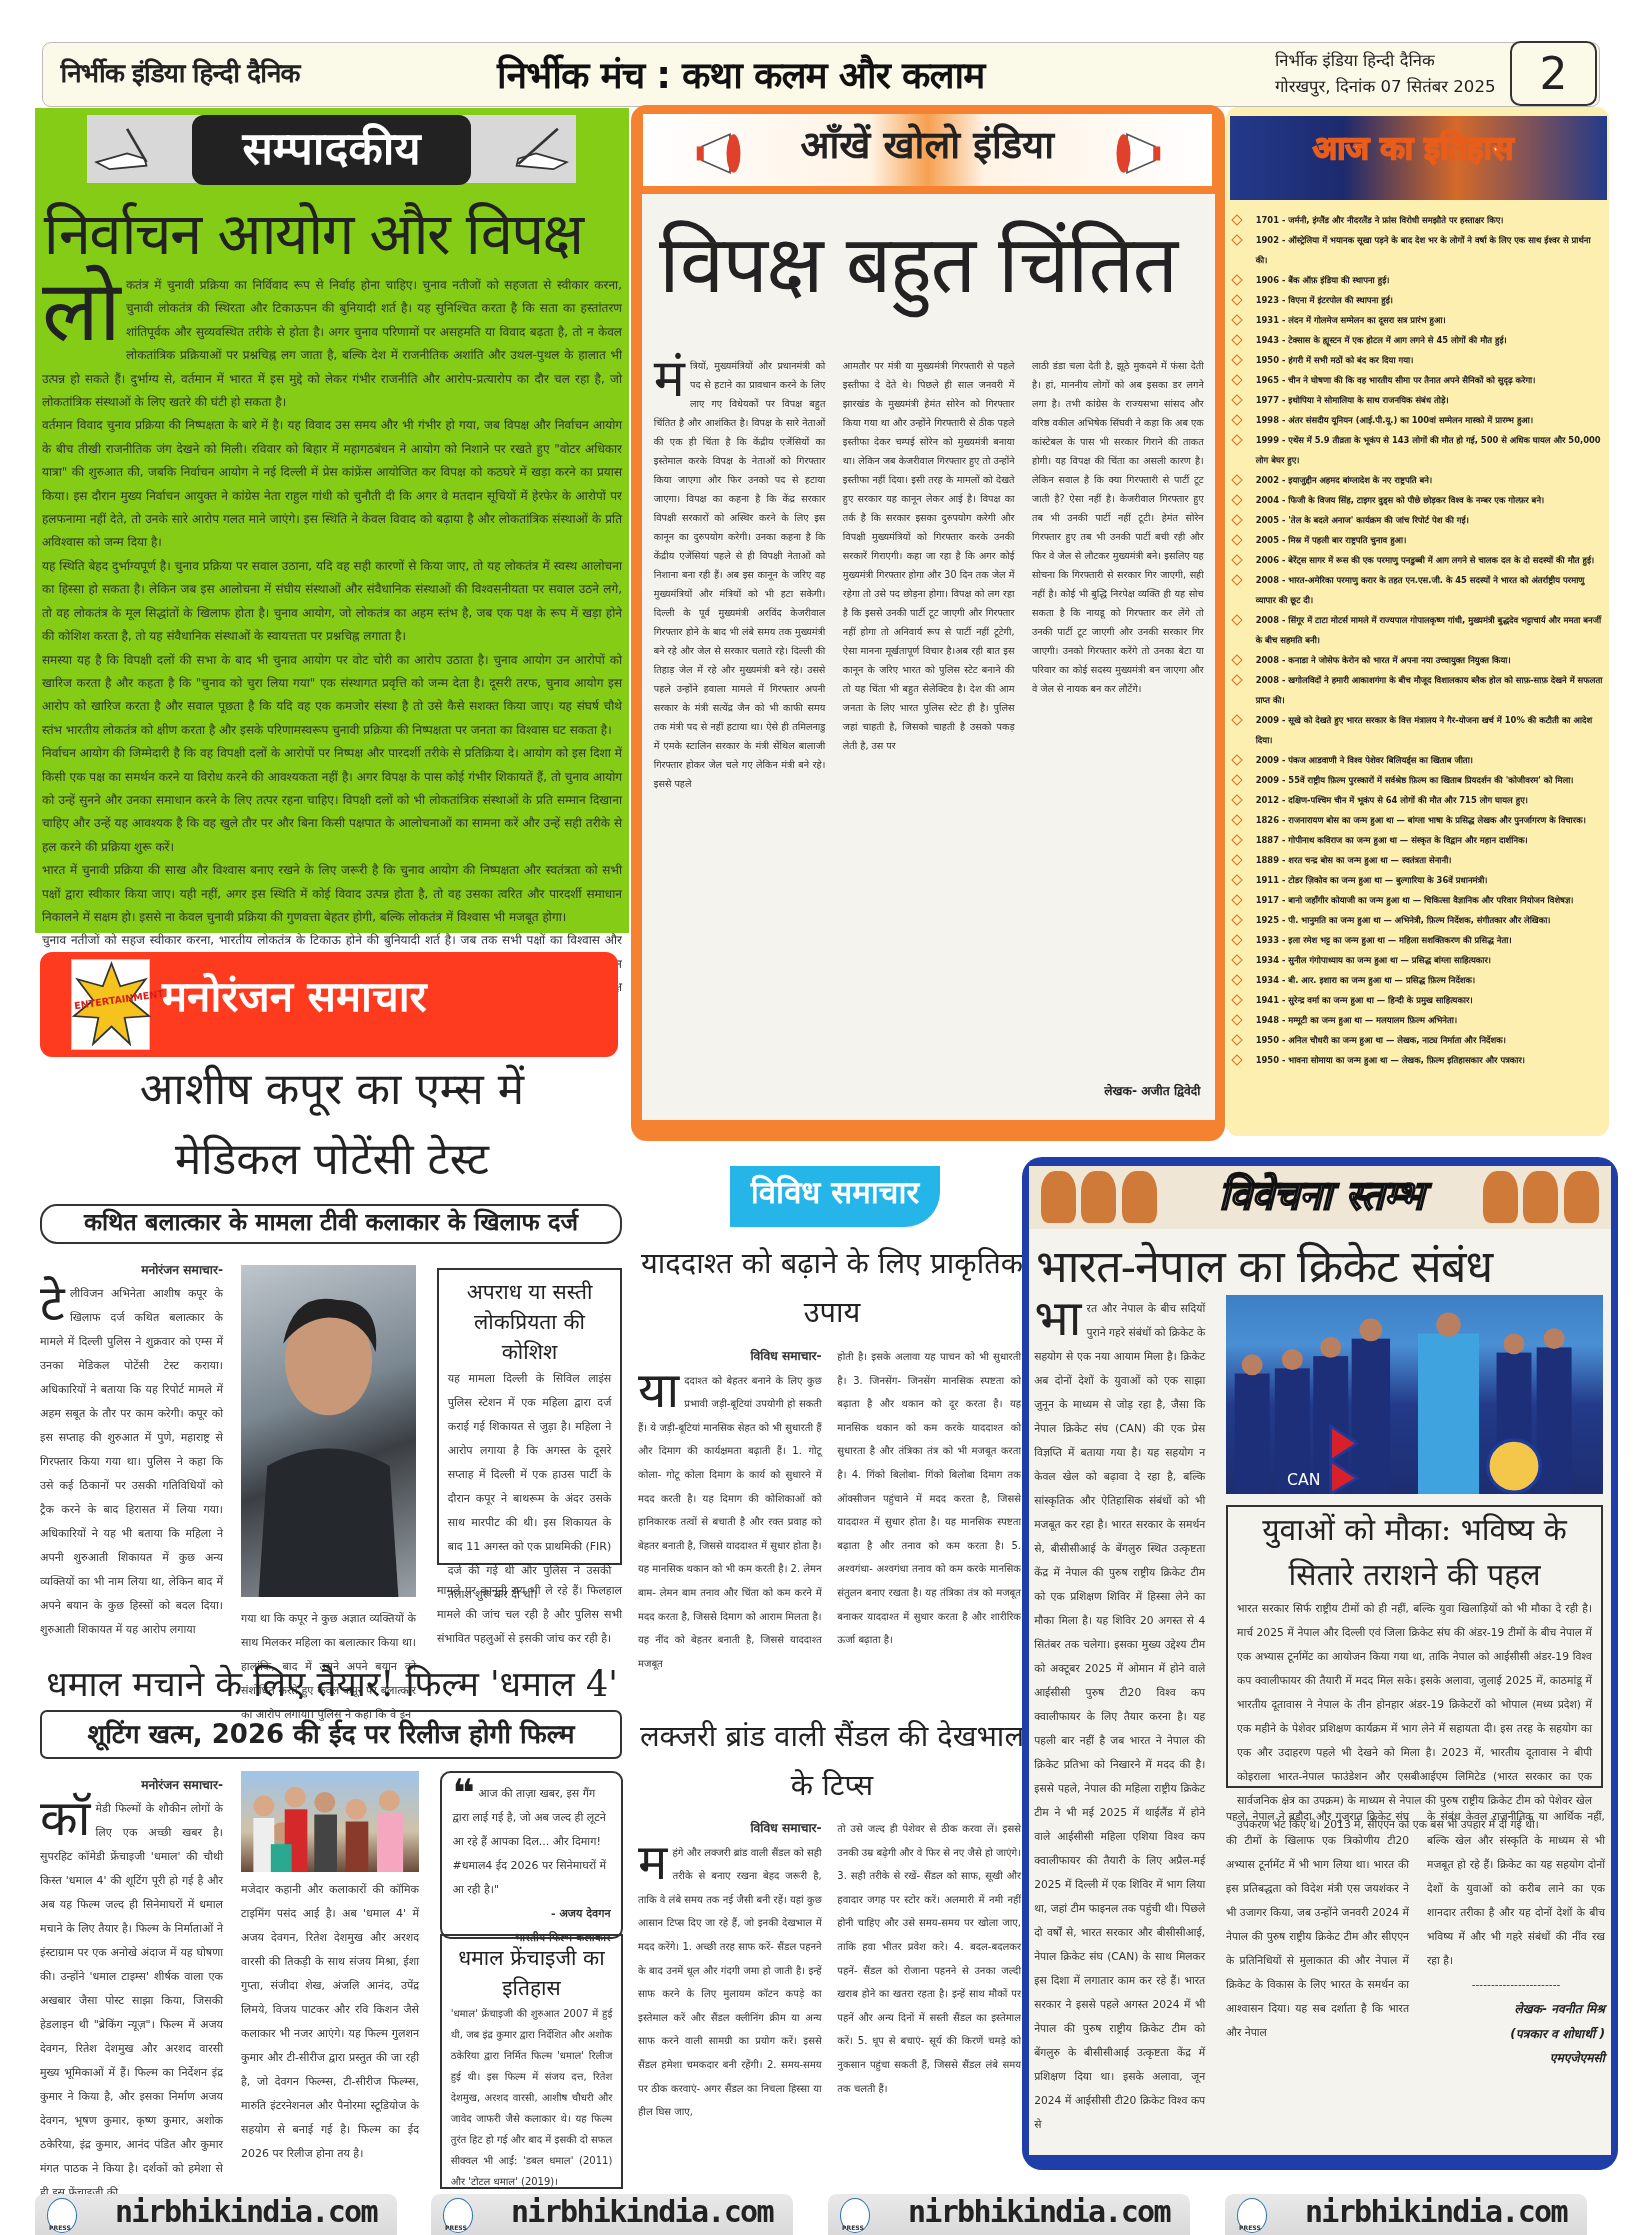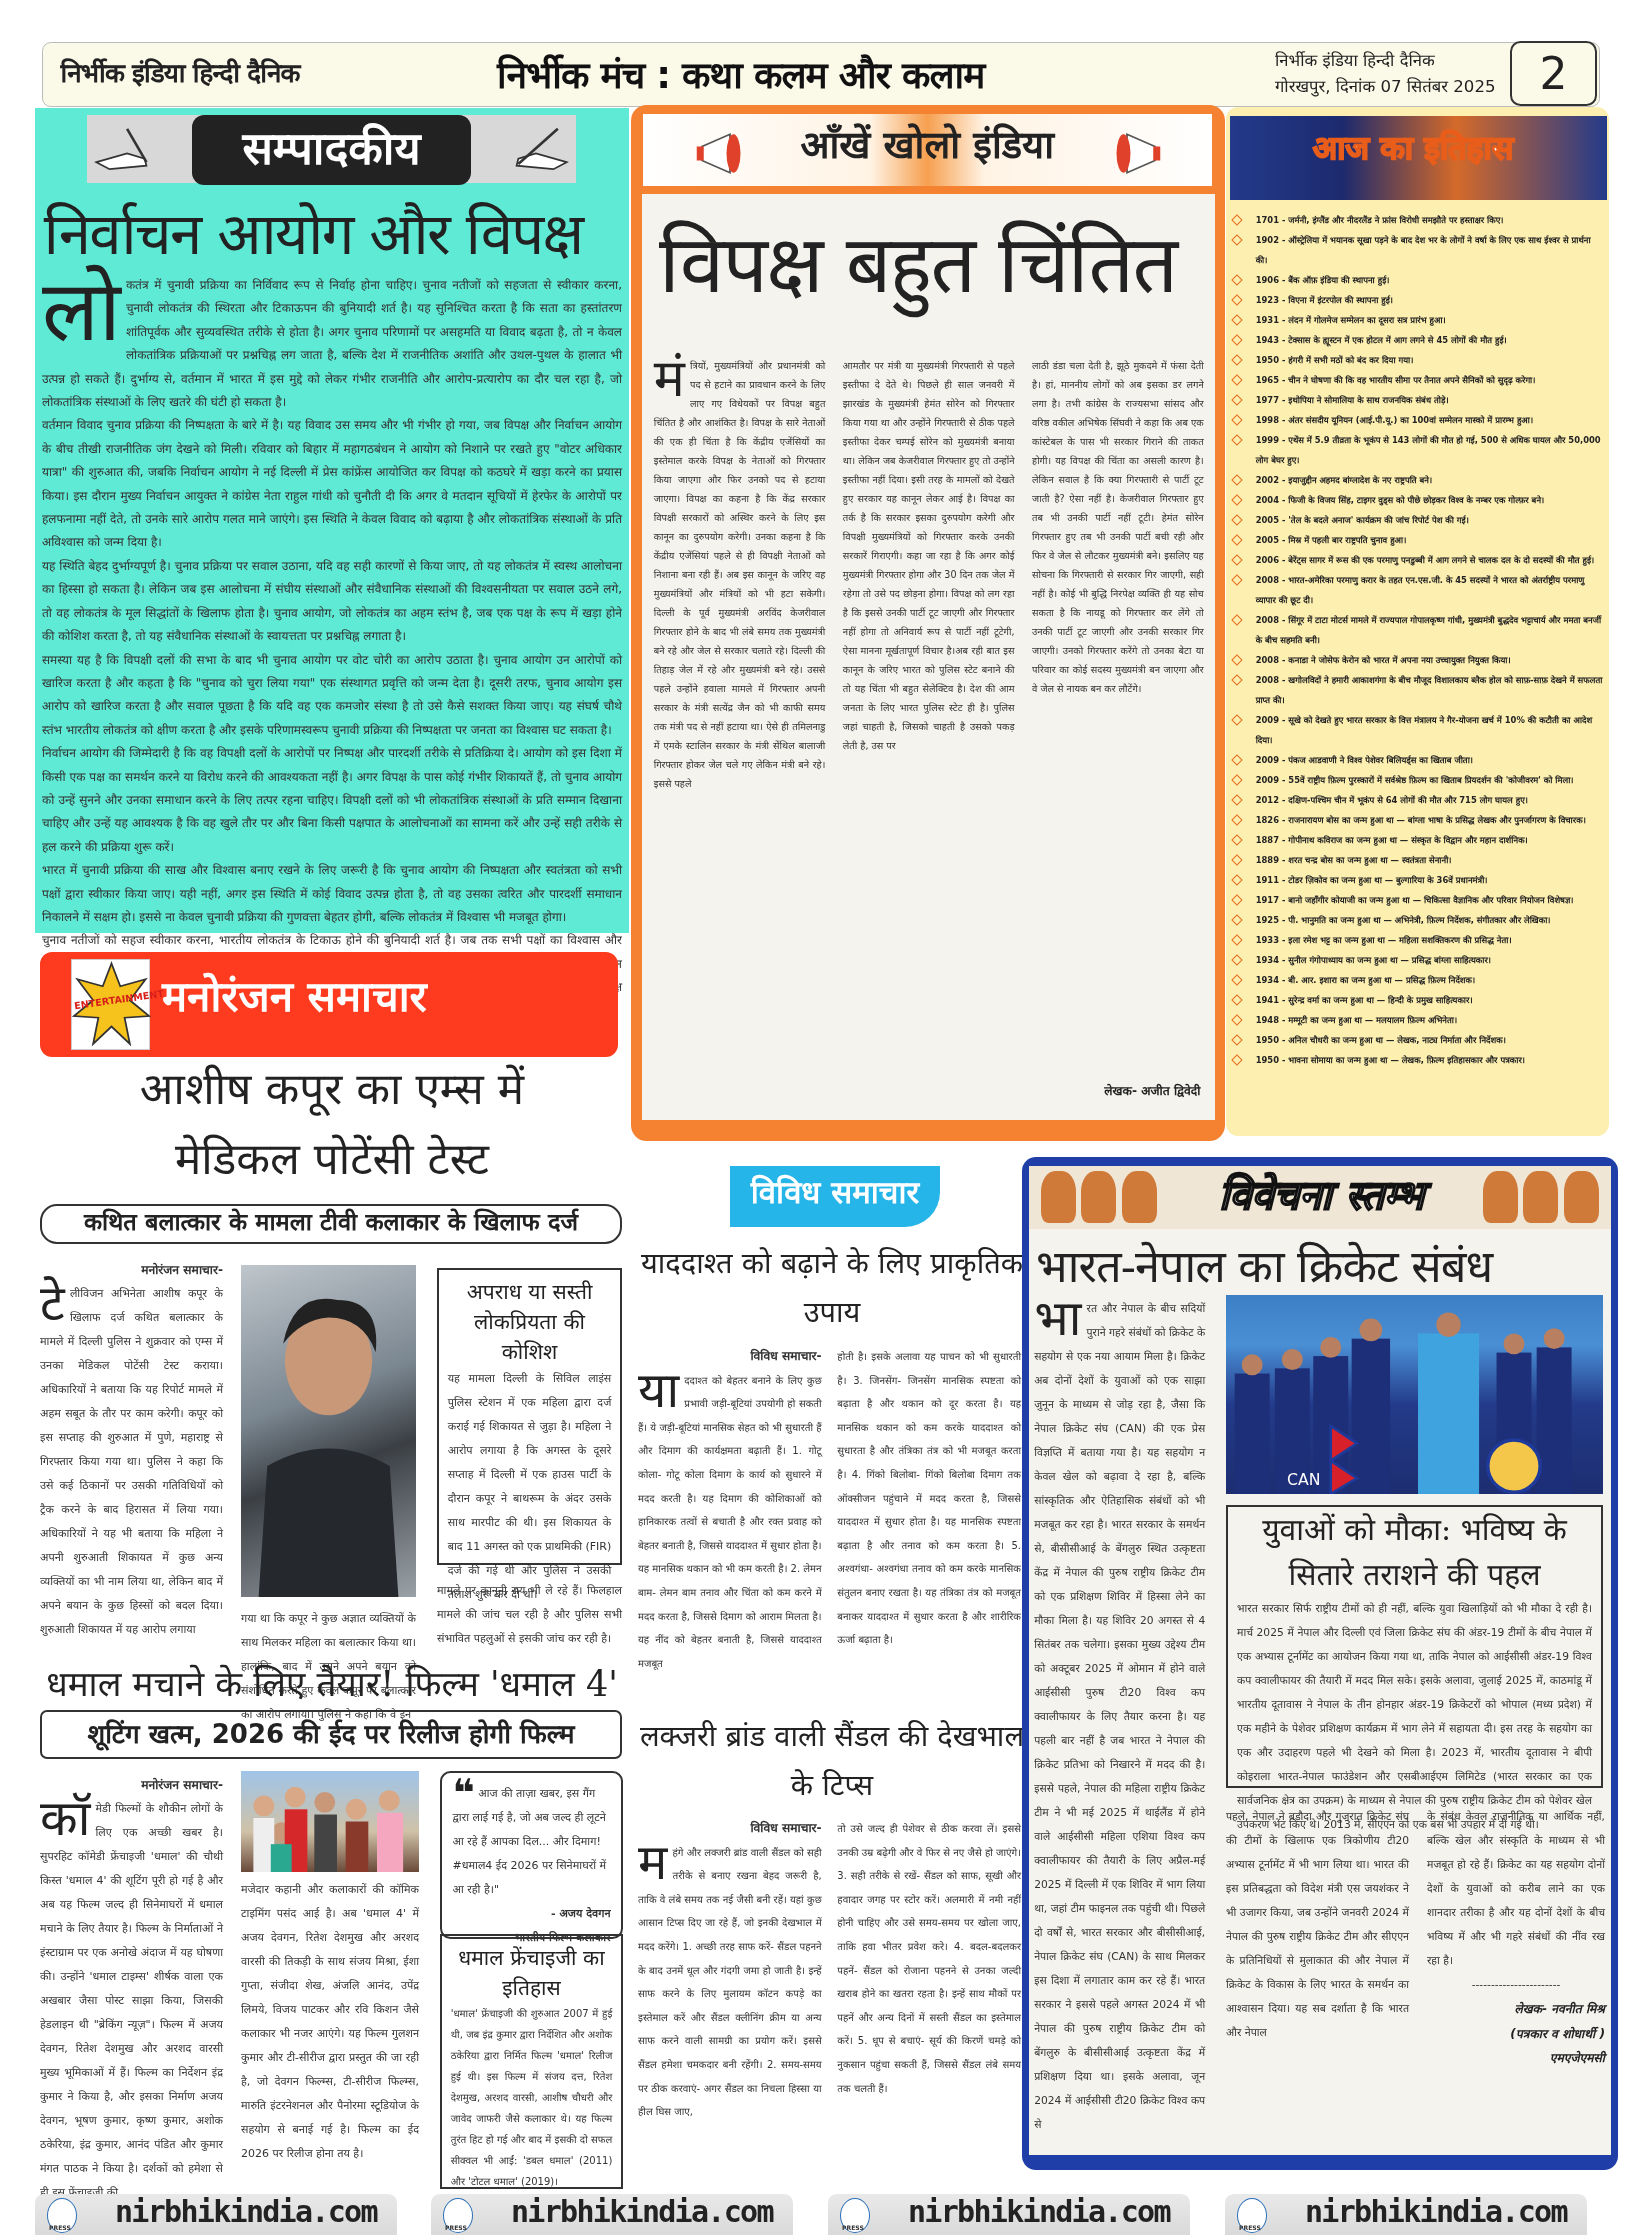--- a/index.html
+++ b/index.html
@@ -9,21 +9,21 @@
 
   
   .masthead { left: 42px; top: 42px; width: 1558px; height: 65px; background: #fbf9e8; border: 1.7px solid #bbb; border-radius: 8.7px; }
   .mh-left { left: 17.5px; top: 10.5px; font-size: 26px; font-weight: bold; color: #222; letter-spacing: -0.9px; }
   .mh-center { left: 454px; top: 5.2px; font-size: 37px; font-weight: bold; color: #111; letter-spacing: -0.9px; }
   .mh-right1 { left: 1232px; top: 5.2px; font-size: 16.6px; color: #222; }
   .mh-right2 { left: 1232px; top: 31px; font-size: 16.6px; color: #222; }
   .page-num { left: 1467px; top: -1.7px; width: 87px; height: 65px; border: 2.6px solid #333; border-radius: 10.5px; font-size: 44px; text-align: center; line-height: 61px; background: #fbf9e8; }
 
   
-  .editorial { left: 35px; top: 108px; width: 594px; height: 825px; background: #5eead4; }
+  .editorial { left: 35px; top: 108px; width: 594px; height: 825px; background: #84cc16; }
   .ed-banner { left: 52px; top: 7px; width: 489px; height: 68px; background: #d8d8d8; }
   .ed-banner-text { left: 105px; top: 0; width: 279px; height: 70px; background: #222; color: #fff; font-size: 45px; font-weight: bold; text-align: center; line-height: 68px; border-radius: 12.2px; }
   .hand { top: 12.2px; width: 79px; height: 44px; }
   .ed-title { left: 8.7px; top: 84px; font-size: 58px; color: #222; font-family: "DejaVu Serif", serif; letter-spacing: -1.7px; }
   .dropcap { font-size: 84px; line-height: 75px; color: #222; float: left; margin-right: 5.2px; font-family: "DejaVu Serif", serif; }
   .ed-body { left: 7px; top: 166px; width: 580px; font-size: 12px; line-height: 23.4px; color: #333; text-align: justify; }
   .ed-body p { margin-bottom: 0; }
 
   
   .akhen { left: 631px; top: 105px; width: 594px; height: 1036px; background: #f48231; border-radius: 15.7px; }
@@ -66,21 +66,21 @@
   .quote-mark { font-size: 38px; font-weight: bold; line-height: 23px; float: left; margin-right: 3.5px; }
 
   
   .vividh-banner { left: 730px; top: 1166px; width: 210px; height: 61px; background: #26b5e8; border-radius: 0 0 35px 0; }
   .vividh-banner-text { left: 0; top: 3.5px; width: 210px; font-size: 31px; font-weight: bold; color: #fff; text-align: center; }
   .vividh-h1 { left: 631px; top: 1239px; width: 402px; text-align: center; font-size: 29px; color: #222; line-height: 49px; font-family: "DejaVu Serif", serif; }
   .vividh-cols { display: flex; gap: 15.7px; }
   .vividh-col { flex: 1; font-size: 10px; line-height: 23.6px; color: #333; text-align: justify; }
 
   
-  .viv { left: 1022px; top: 1157px; width: 596px; height: 1013px; background: #1f3ea8; border-radius: 14px; }
+  .viv { left: 1022px; top: 1157px; width: 596px; height: 1013px; background: #1f3ea8; border-radius: 20px; }
   .viv-inner { left: 7px; top: 72px; width: 582px; height: 926px; background: #f4f3ee; }
   .viv-banner { left: 7px; top: 8.7px; width: 582px; height: 63px; background: #f0e6d6; }
   .viv-banner-text { left: 157px; top: 0; width: 271px; font-size: 40px; font-weight: bold; color: #fff; text-align: center; -webkit-text-stroke: 1.7px #111; font-style: italic; }
   .face { top: 5.2px; width: 35px; height: 52px; background: #d07a3a; border-radius: 40% 40% 20% 20%; }
   .viv-title { left: 7px; top: 5.2px; font-size: 45px; color: #222; font-family: "DejaVu Serif", serif; letter-spacing: -0.9px; }
   .viv-body { font-size: 10.7px; line-height: 24px; color: #333; text-align: justify; }
   .cricket-photo { background: linear-gradient(180deg,#3d7fc4 0%,#4a8fd4 25%,#233b8a 55%,#1d2d70 100%); }
   .yuva-box { border: 2.6px solid #333; background: #f4f3ee; }
   .yuva-box h3 { font-size: 30px; text-align: center; color: #222; line-height: 45px; font-family: "DejaVu Serif", serif; font-weight: normal; }
   .yuva-box p { font-size: 10.7px; line-height: 24px; color: #333; text-align: justify; padding: 0 9px; }

